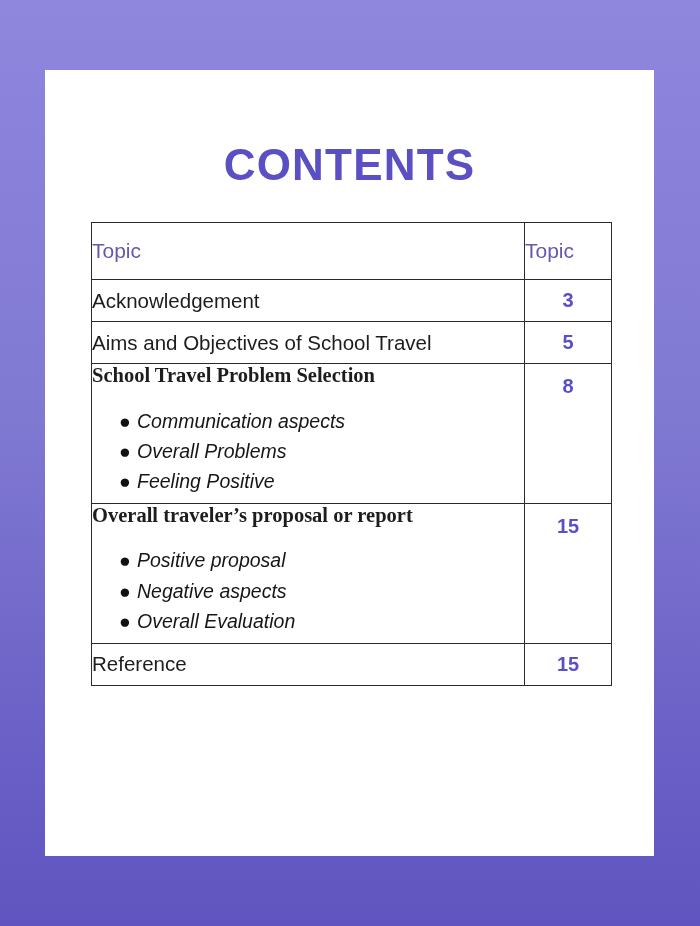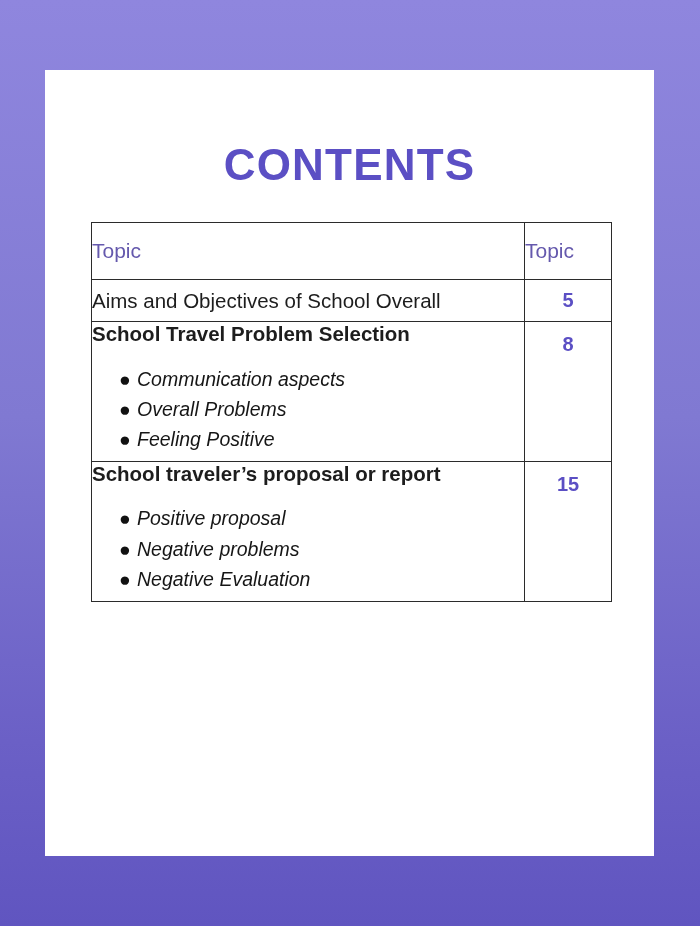--- a/index.html
+++ b/index.html
@@ -86,20 +86,21 @@
     vertical-align: middle !important;
     padding: 0 10px 0 8px;
   }
   .topic-label {
     font-size: 20.5px;
     color: #1d1d1d;
     line-height: 1.15;
   }
   .topic-label.is-heading {
     font-weight: 600;
+    font-family: Liberation Serif, serif;
   }
 
   
   ul.sub-list {
     list-style: none;
     margin: 18px 0 6px 0;
     padding: 0 0 0 27px;
   }
   ul.sub-list li {
     position: relative;
@@ -147,25 +148,31 @@
         <colgroup>
           <col class="col-topic">
           <col class="col-page">
         </colgroup>
         <tbody>
           <tr>
             <td class="hdr-cell">Topic</td>
             <td class="hdr-cell">Topic</td>
           </tr>
 
-
-
           <tr>
             <td class="topic-cell topic-simple">
-              <span class="topic-label">Aims and Objectives of School Overall</span>
+              <span class="topic-label">Acknowledgement</span>
+            </td>
+            <td class="page-cell page-simple">3</td>
+          </tr>
+
+
+          <tr>
+            <td class="topic-cell topic-simple">
+              <span class="topic-label">Aims and Objectives of School Travel</span>
             </td>
             <td class="page-cell page-simple">5</td>
           </tr>
 
           <tr>
             <td class="topic-cell">
               <span class="topic-label is-heading">School Travel Problem Selection</span>
               <ul class="sub-list">
                 <li>
                   <span class="bullet-dot">●</span>
@@ -179,38 +186,44 @@
                   <span class="bullet-dot">●</span>
                   <span>Feeling Positive</span>
                 </li>
               </ul>
             </td>
             <td class="page-cell page-tall">8</td>
           </tr>
 
           <tr>
             <td class="topic-cell">
-              <span class="topic-label is-heading">School traveler’s proposal or report</span>
+              <span class="topic-label is-heading">Overall traveler’s proposal or report</span>
               <ul class="sub-list">
                 <li>
                   <span class="bullet-dot">●</span>
                   <span>Positive proposal</span>
                 </li>
                 <li>
                   <span class="bullet-dot">●</span>
-                  <span>Negative problems</span>
-                </li>
-                <li>
-                  <span class="bullet-dot">●</span>
-                  <span>Negative Evaluation</span>
+                  <span>Negative aspects</span>
+                </li>
+                <li>
+                  <span class="bullet-dot">●</span>
+                  <span>Overall Evaluation</span>
                 </li>
               </ul>
             </td>
             <td class="page-cell page-tall">15</td>
           </tr>
 
+          <tr>
+            <td class="topic-cell topic-simple">
+              <span class="topic-label">Reference</span>
+            </td>
+            <td class="page-cell page-simple">15</td>
+          </tr>
 
         </tbody>
       </table>
     </div>
 
   </div>
 </div>
 
 </body></html>

